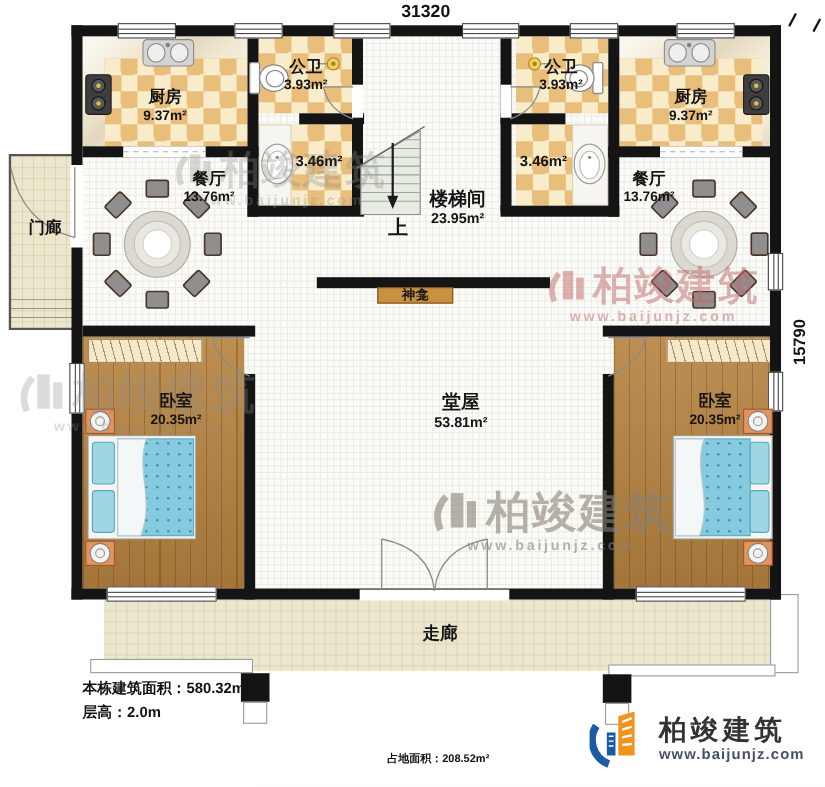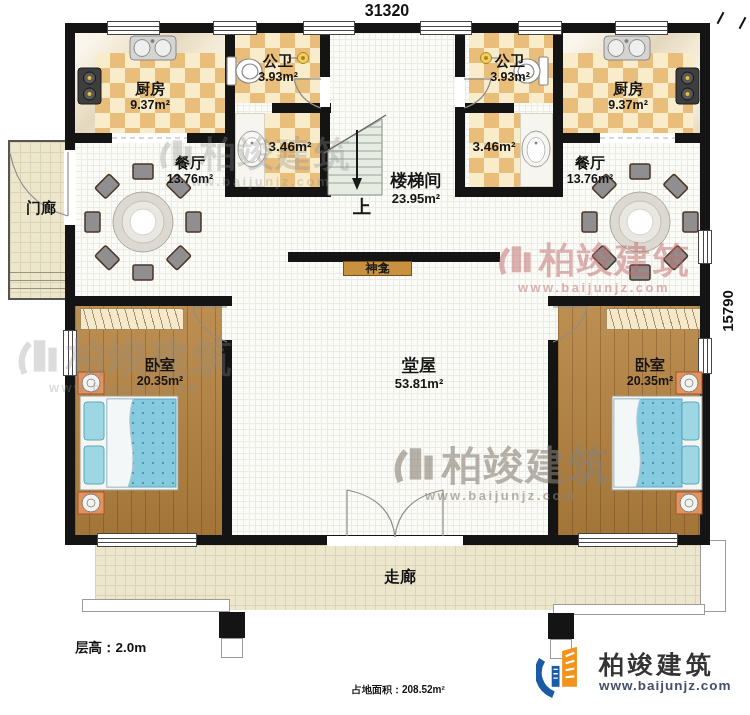--- a/index.html
+++ b/index.html
@@ -446,20 +446,23 @@
   </div>
   <div class="rlabel" style="left:400px;top:567px;font-size:16px;">
     <span>走廊</span>
   </div>
 
   <div class="dim" style="left:387px;top:2px;transform:translateX(-50%);">31320</div>
   <div class="dim" style="left:727px;top:311px;transform:translate(-50%,-50%) rotate(-90deg);font-size:15px;">15790</div>
   <div class="tick" style="left:714px;top:17px;"></div>
   <div class="tick" style="left:736px;top:22px;"></div>
 
+  <div class="info-line" style="left:75px;top:617px;">
+    <span>本栋建筑面积：</span><span>580.32m²</span>
+  </div>
   <div class="info-line" style="left:75px;top:639px;">
     <span>层高：</span><span>2.0m</span>
   </div>
   <div class="info-line" style="left:352px;top:683px;font-size:10px;">
     <span>占地面积：</span><span>208.52m²</span>
   </div>
 
   <div class="brand" style="left:536px;top:644px;">
     <svg viewBox="0 0 62 62" width="54" height="56">
       <path d="M20 57 A27 27 0 0 1 7 17" fill="none" stroke="#1a5ba6" stroke-width="8"></path>

